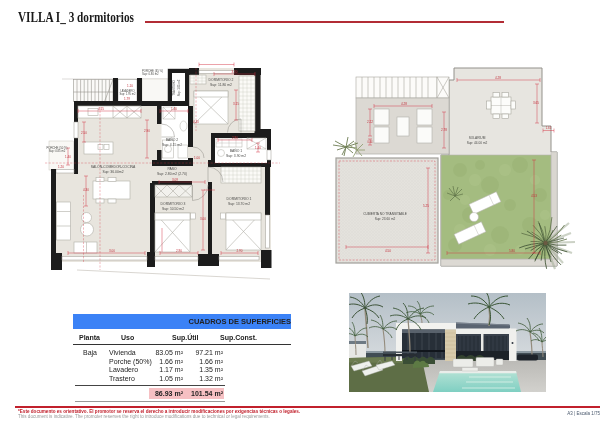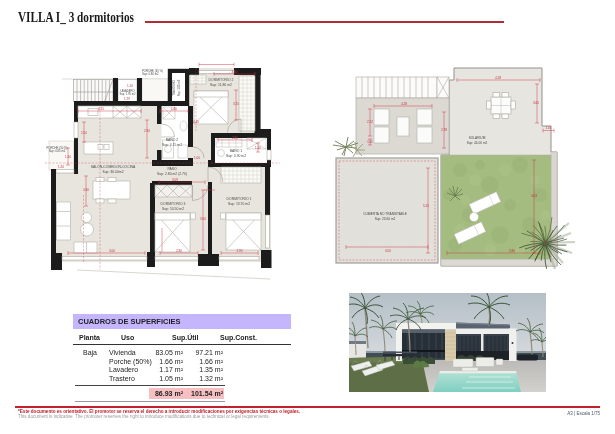--- a/index.html
+++ b/index.html
@@ -428,21 +428,21 @@
 <text x="370" y="142.5" font-size="2.6">0.44</text>
 <text x="444" y="130.5">2.78</text>
 <text x="426" y="206.5">5.25</text>
 <text x="388" y="251.6">4.50</text>
 </g>
 </g>
 </svg>
 
 <div class="abs" style="left:73px;top:314px;width:218px;">
 
-  <div style="background:#c4b5fd;height:15px;padding-left:5px;font-size:7.5px;font-weight:bold;color:#222;line-height:16px;">CUADROS DE SUPERFICIES</div>
+  <div style="background:#3b82f6;height:15px;padding-left:5px;font-size:7.5px;font-weight:bold;color:#222;line-height:16px;text-align:right;">CUADROS DE SUPERFICIES</div>
 
   <div style="position:relative;height:15px;font-size:7px;font-weight:bold;color:#222;border-bottom:1px solid #333;">
     <span style="position:absolute;left:6px;top:5px;">Planta</span>
     <span style="position:absolute;left:48px;top:5px;">Uso</span>
     <span style="position:absolute;left:99px;top:5px;">Sup.Útil</span>
     <span style="position:absolute;left:147px;top:5px;">Sup.Const.</span>
   </div>
 
   <div style="position:relative;font-size:7px;color:#222;">
     <span style="position:absolute;left:10px;top:4px;">Baja</span>

